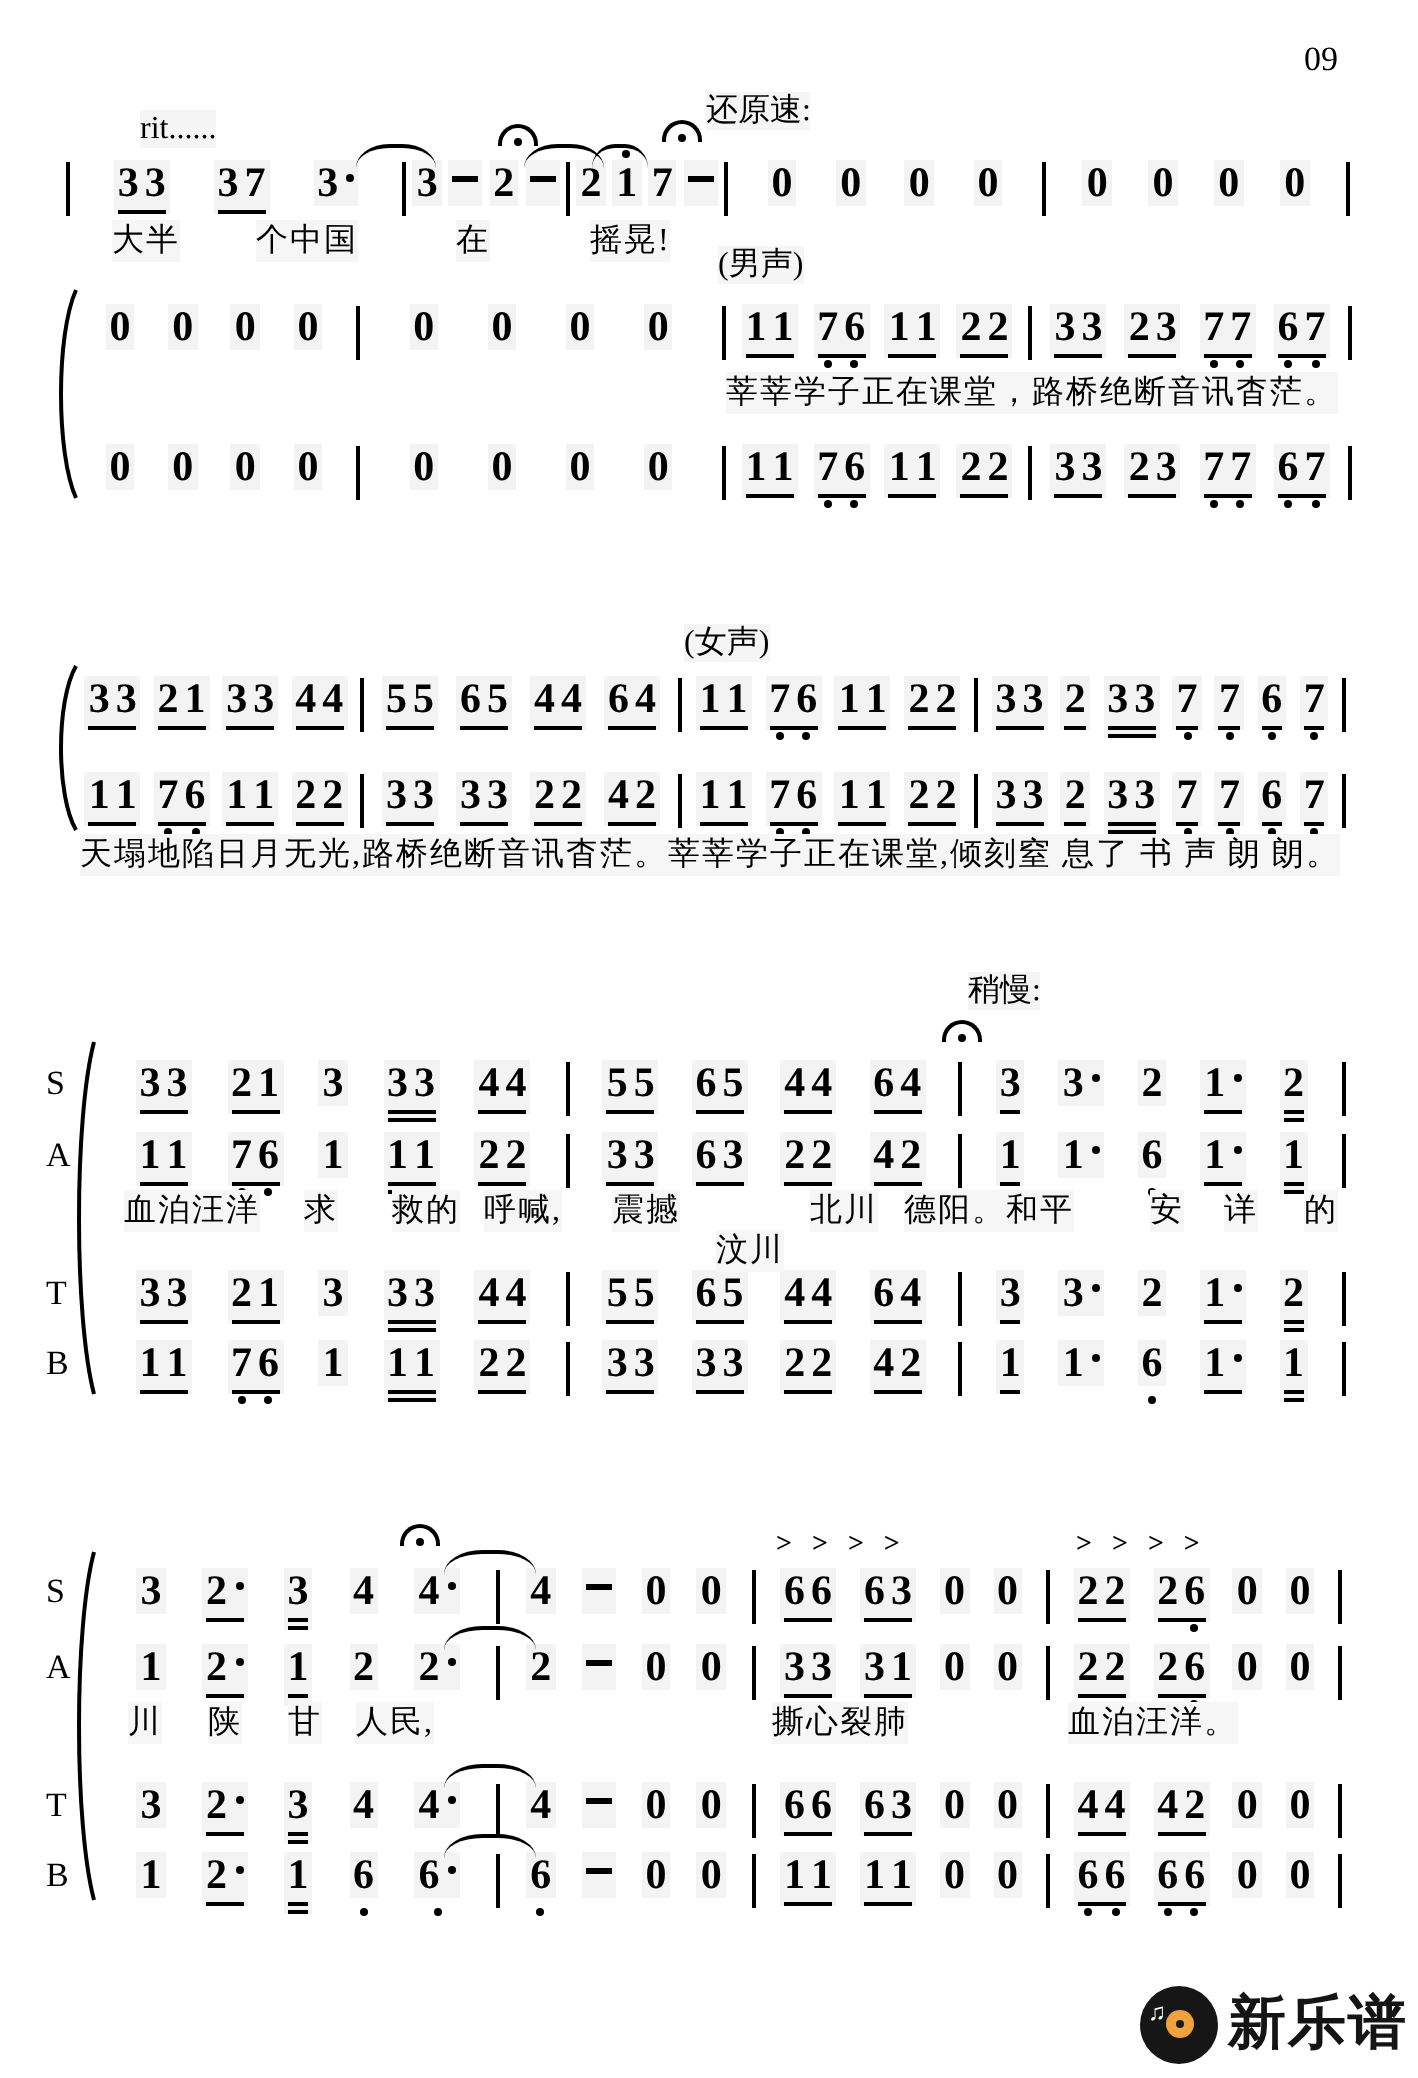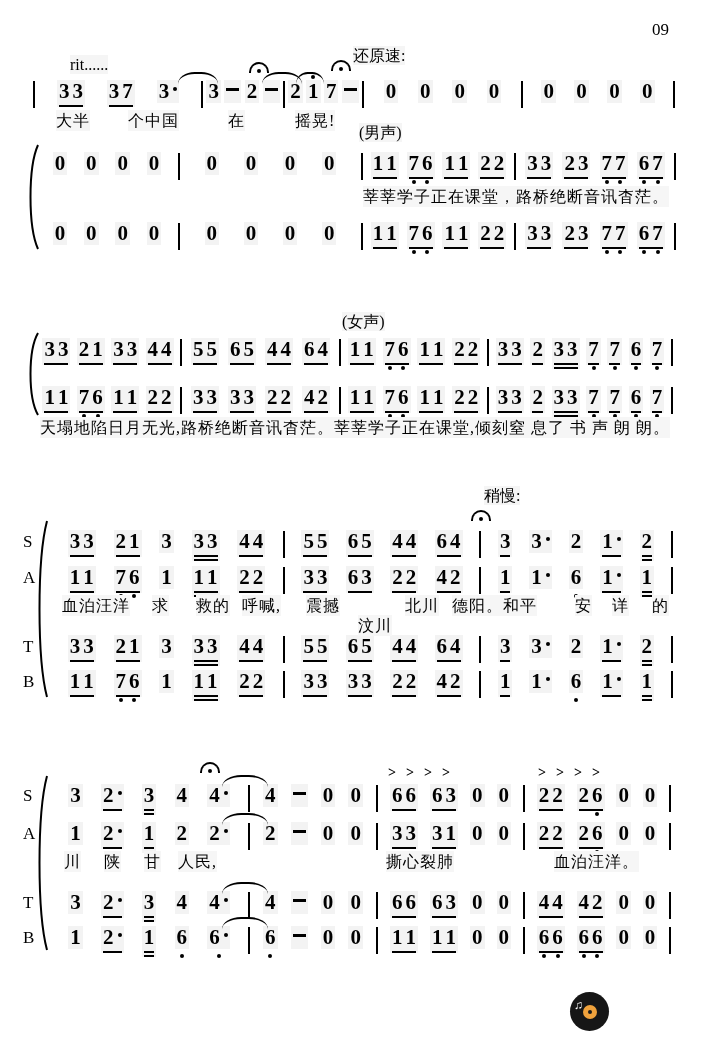--- a/index.html
+++ b/index.html
@@ -1569,22 +1569,23 @@
       <span class="lyric" style="left: 405px; top: 595px;">北川</span>
       <span class="lyric" style="left: 452px; top: 595px;">德阳。和平</span>
       <span class="lyric" style="left: 575px; top: 595px;">安</span>
       <span class="lyric" style="left: 612px; top: 595px;">详</span>
       <span class="lyric" style="left: 652px; top: 595px;">的</span>
       <span class="lyric" style="left: 64px; top: 851px;">川</span>
       <span class="lyric" style="left: 104px; top: 851px;">陕</span>
       <span class="lyric" style="left: 144px; top: 851px;">甘</span>
       <span class="lyric" style="left: 178px; top: 851px;">人民,</span>
       <span class="lyric" style="left: 386px; top: 851px;">撕心裂肺</span>
-      <span class="lyric" style="left: 534px; top: 851px; margin-left: 20px;">血泊汪洋。</span>
+      <span class="lyric" style="left: 534px; top: 851px;">血泊汪洋。</span>
     </div>
   <div class="watermark">
     <span class="disc" style="background: rgb(22, 22, 22);">
       <span class="disc-note">♫</span>
       <span class="disc-center" style="background: rgb(240, 162, 60);"></span>
       <span class="disc-hole"></span>
     </span>
+    <span class="wm-text">新乐谱</span>
   </div>
 </div>
 
 </body></html>

